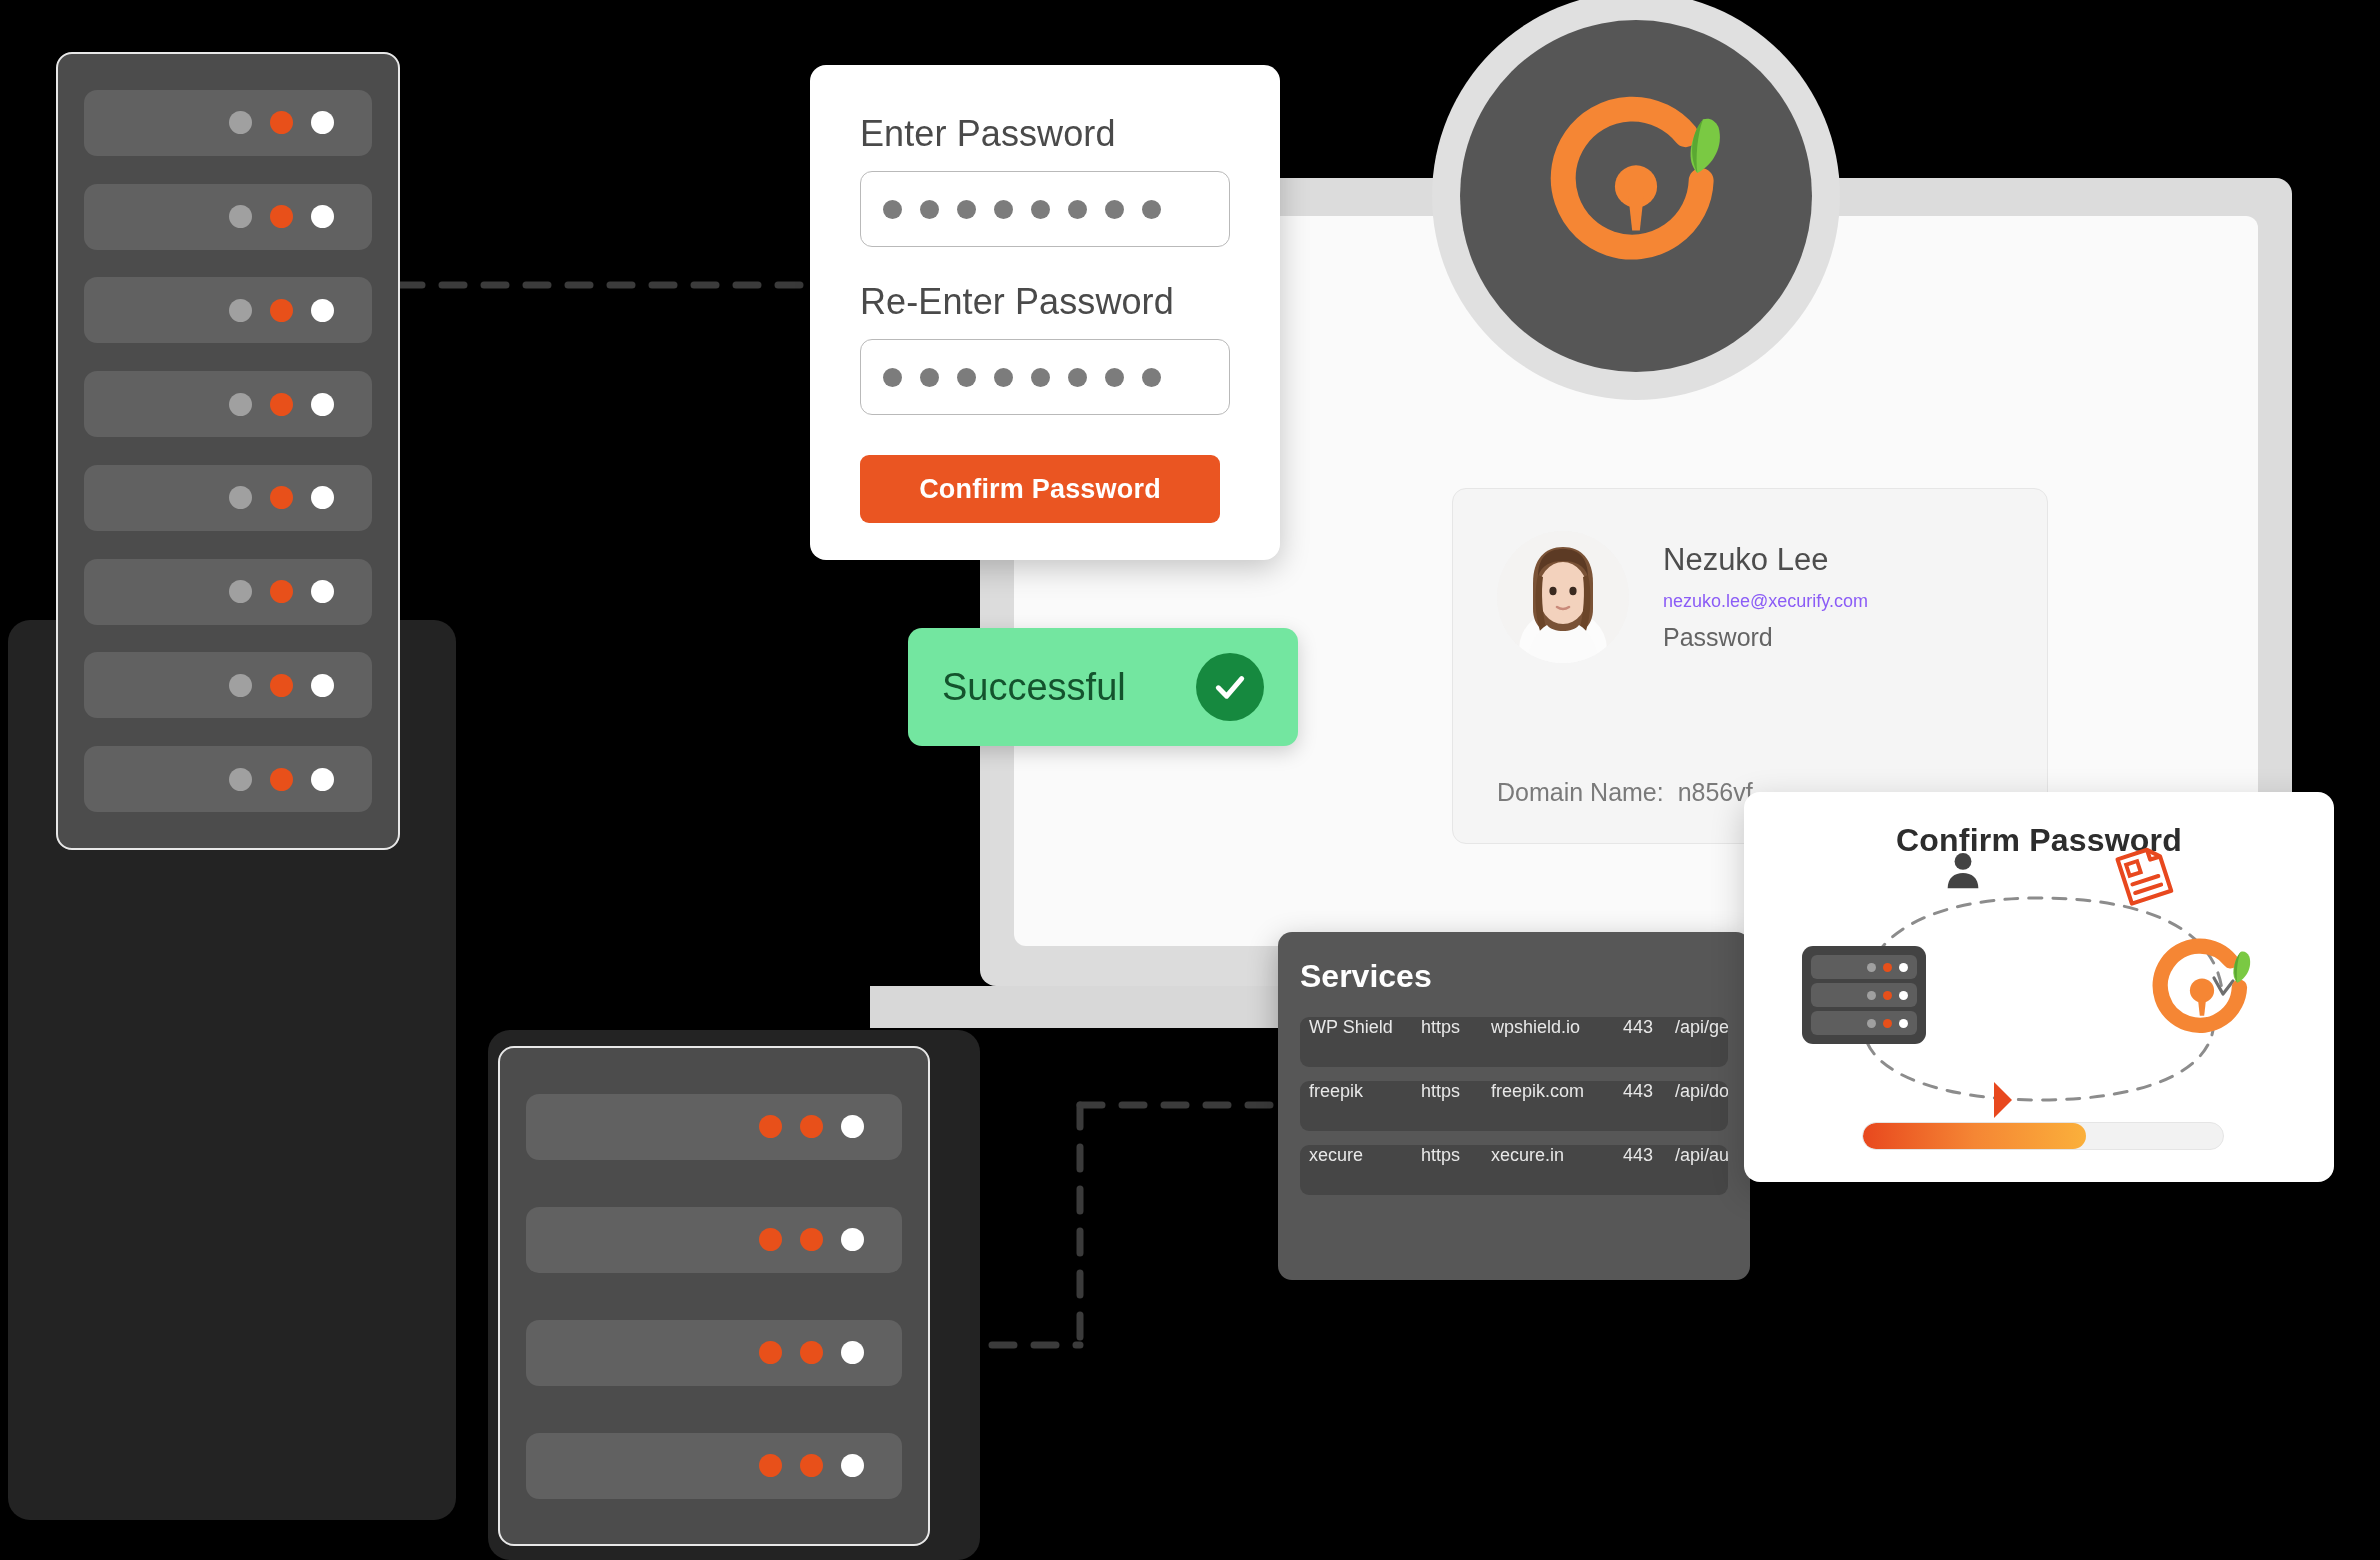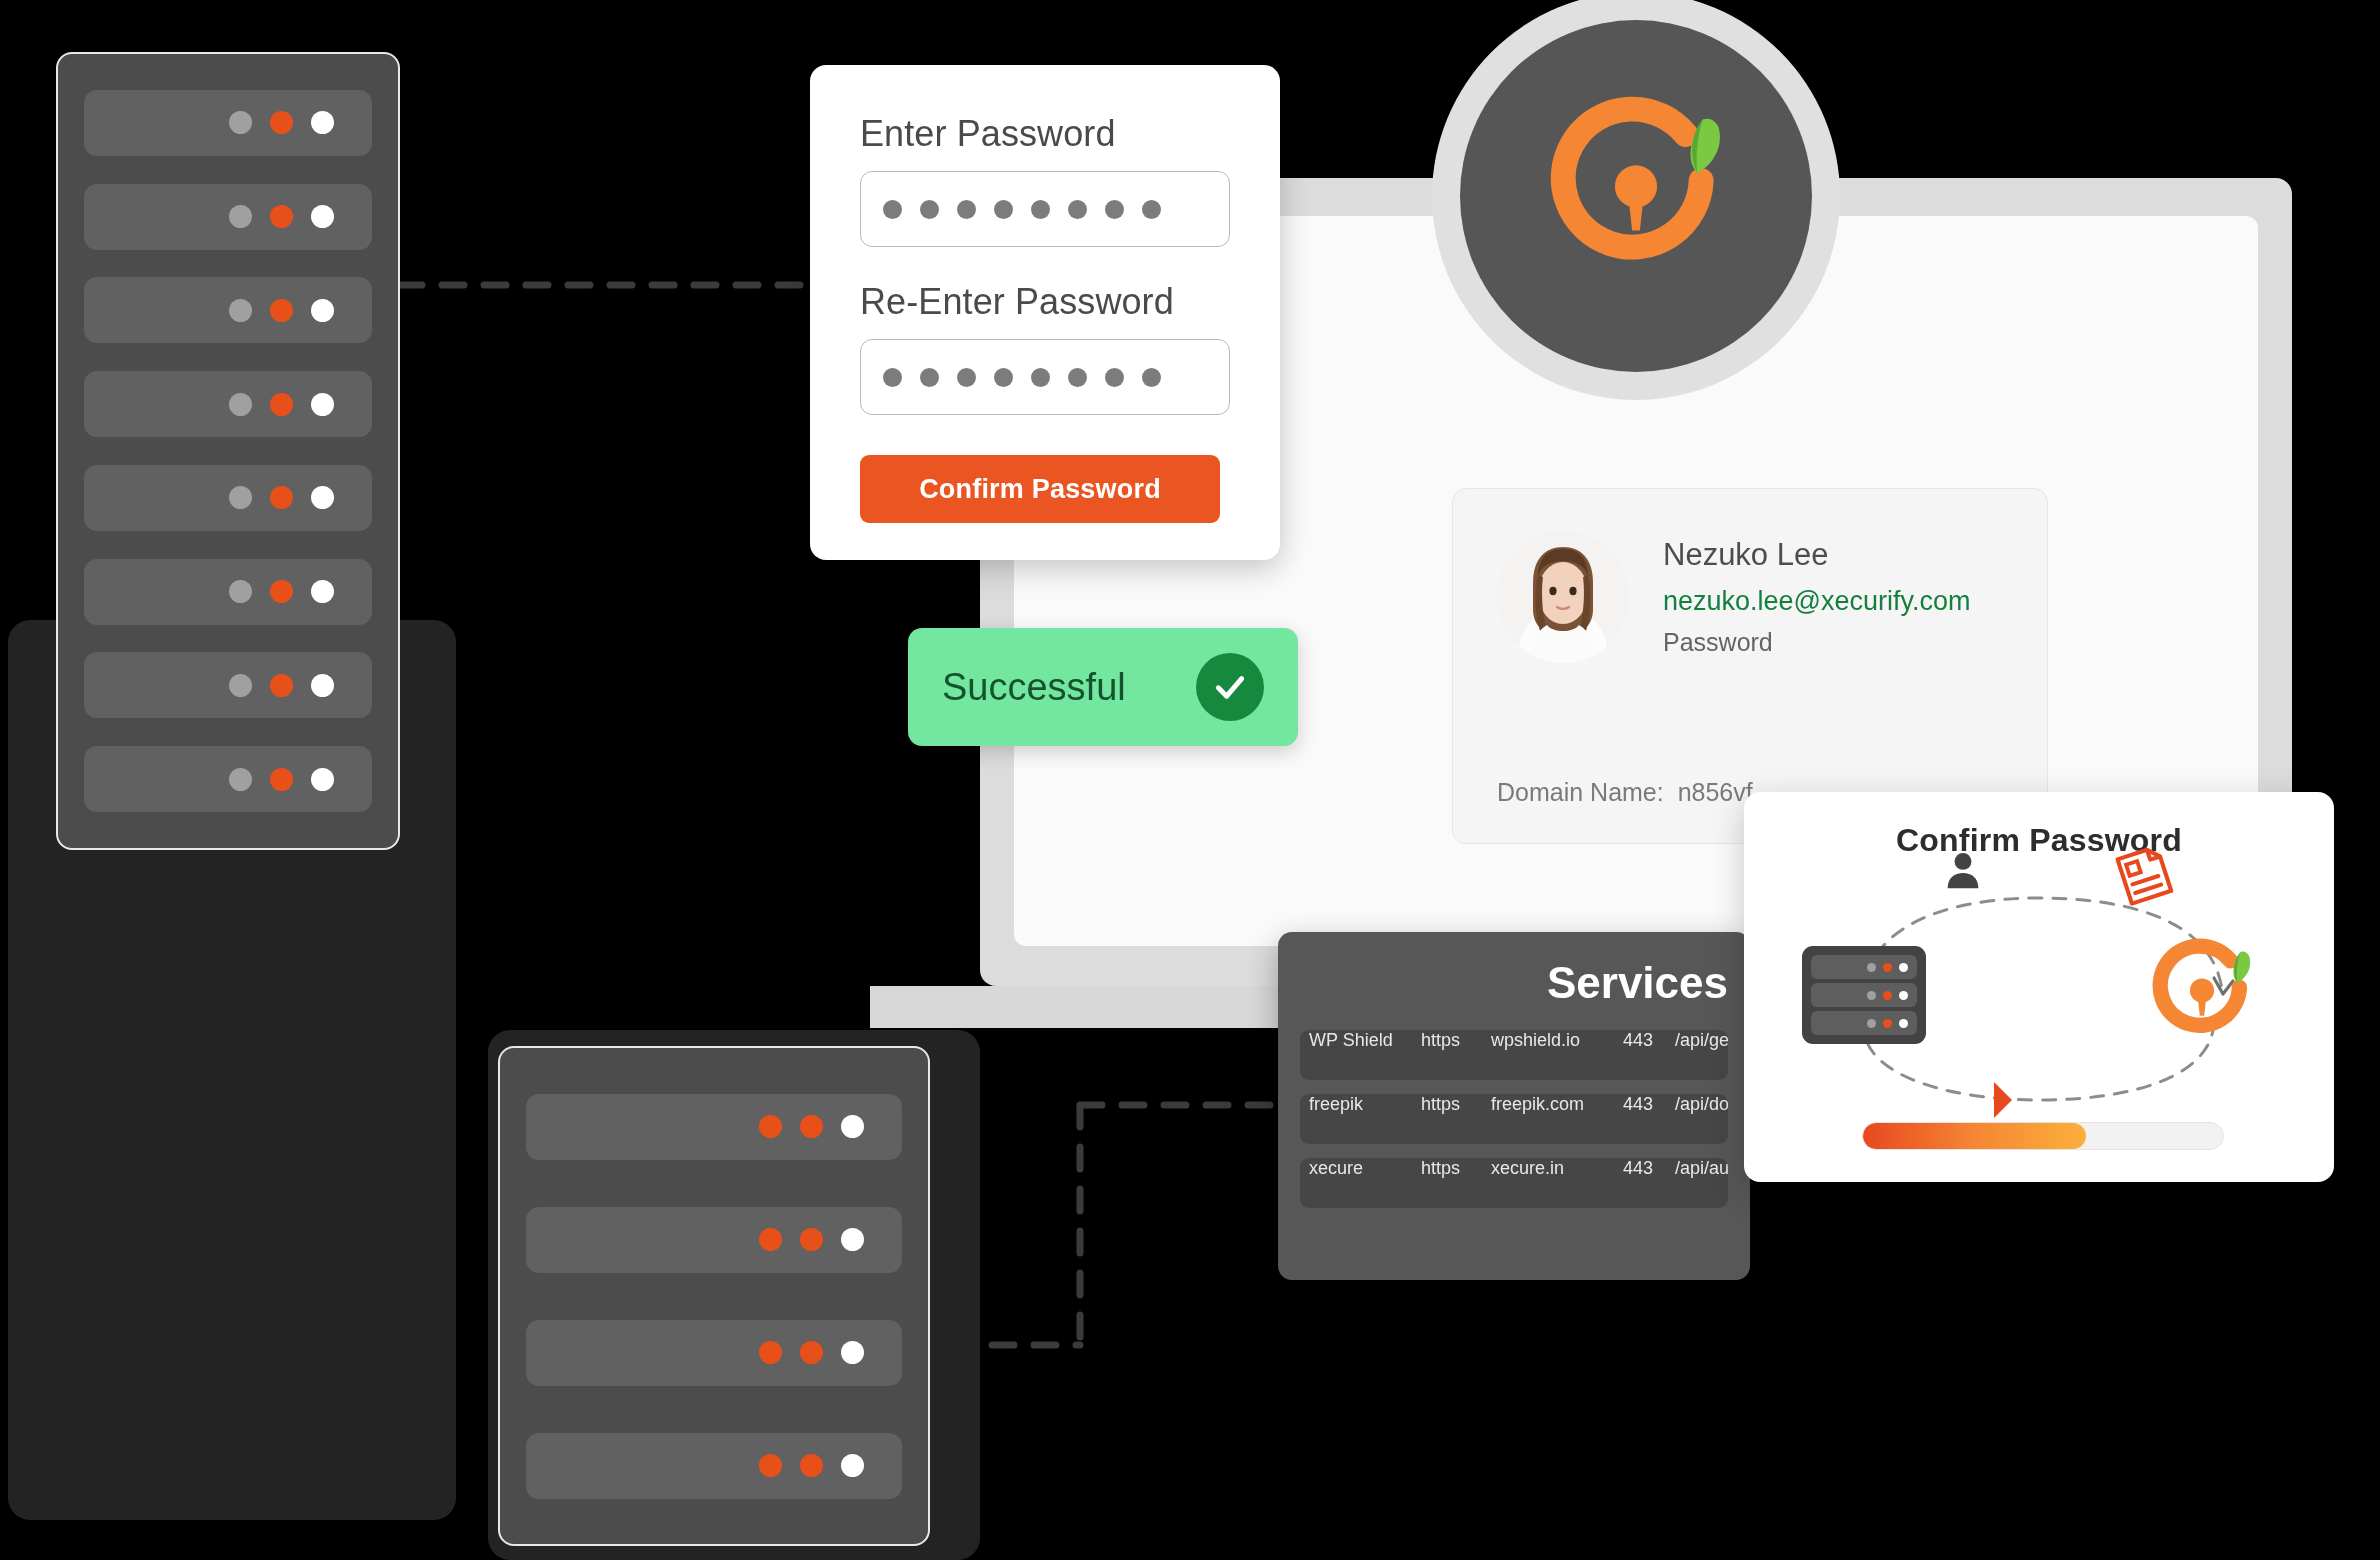--- a/index.html
+++ b/index.html
@@ -128,43 +128,43 @@
     padding: 42px 44px;
   }
   #profile-row { display: flex; align-items: center; gap: 34px; }
   #profile-avatar {
     width: 132px; height: 132px; border-radius: 50%;
     background: #f2f2f2;
     overflow: hidden; position: relative;
     flex: 0 0 auto;
   }
   #profile-name { font-size: 31px; font-weight: normal; color: #4d4d4d; margin-bottom: 13px; }
-  #profile-email { font-size: 27px; color: #15803d; margin-bottom: 11px; text-align: right; }
+  #profile-email { font-size: 18px; color: #8b5cf6; margin-bottom: 11px; text-align: right; }
   #profile-company { font-size: 25px; color: #646464; }
   #profile-domain {
     position: absolute;
     left: 44px; bottom: 36px;
     font-size: 25px; color: #7a7a7a;
     white-space: nowrap;
   }
 
   
   #services-panel {
     position: absolute;
     left: 1278px; top: 932px;
     width: 472px; height: 348px;
     background: #575757;
     border-radius: 14px;
     padding: 26px 22px;
     box-shadow: 0 10px 30px rgba(0,0,0,0.3);
   }
   #services-title {
-    text-align: right;
+    text-align: left;
     color: #ffffff;
-    font-size: 44px;
+    font-size: 32px;
     font-weight: bold;
     margin-bottom: 22px;
   }
   .service-row {
     background: #464646;
     border-radius: 9px;
     height: 50px;
     margin-bottom: 14px;
     display: flex; 
     padding: 0 9px;

